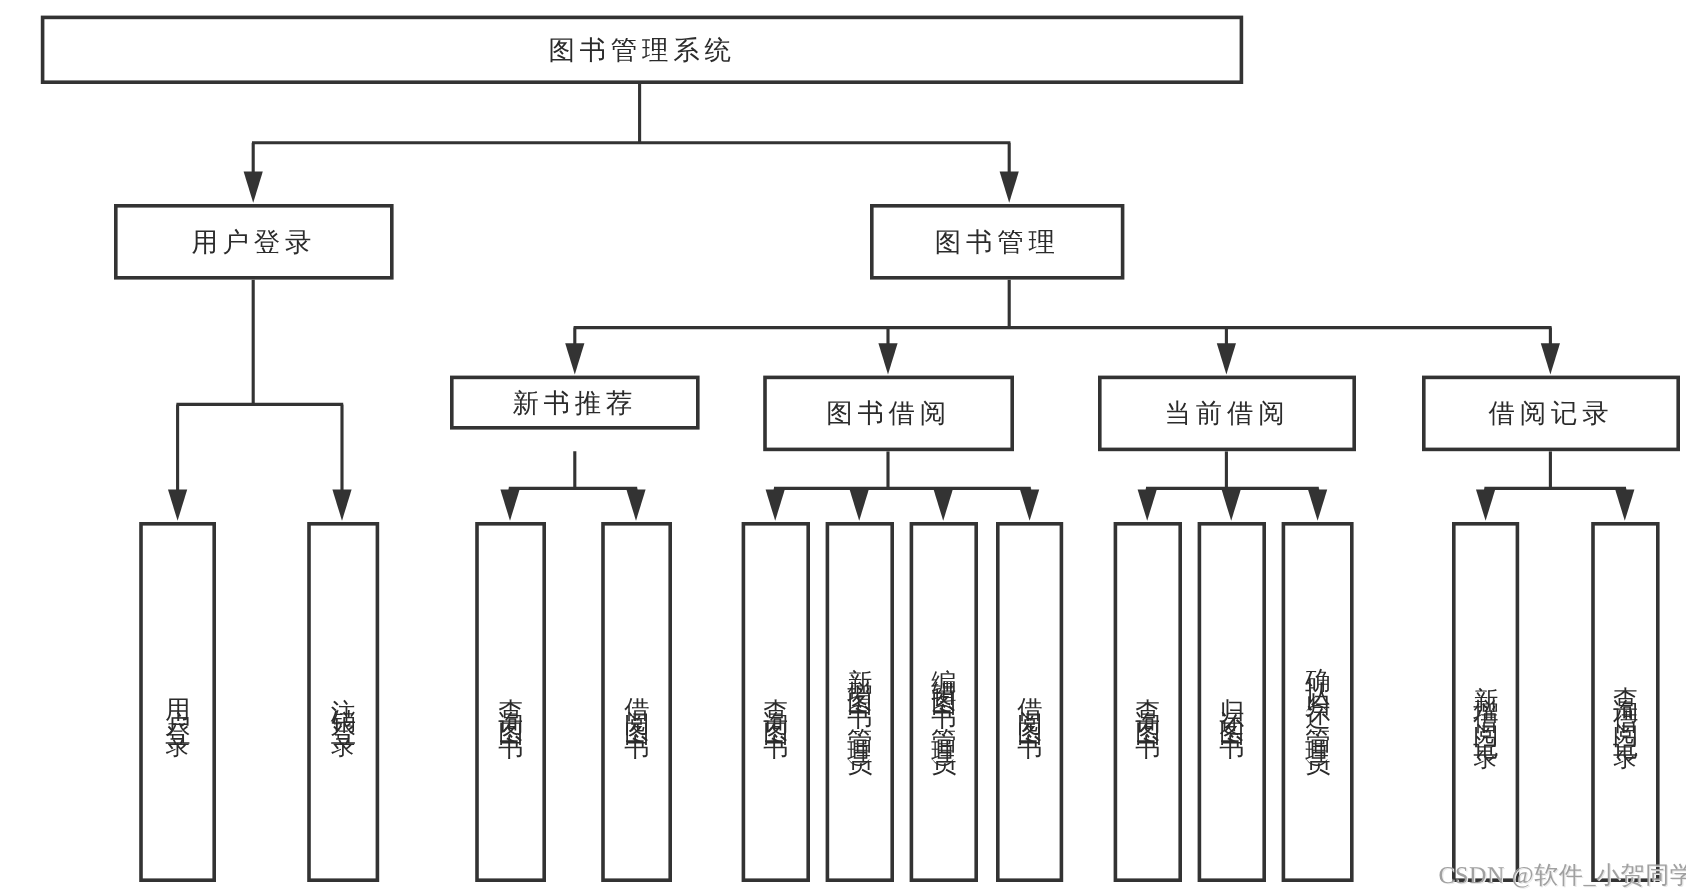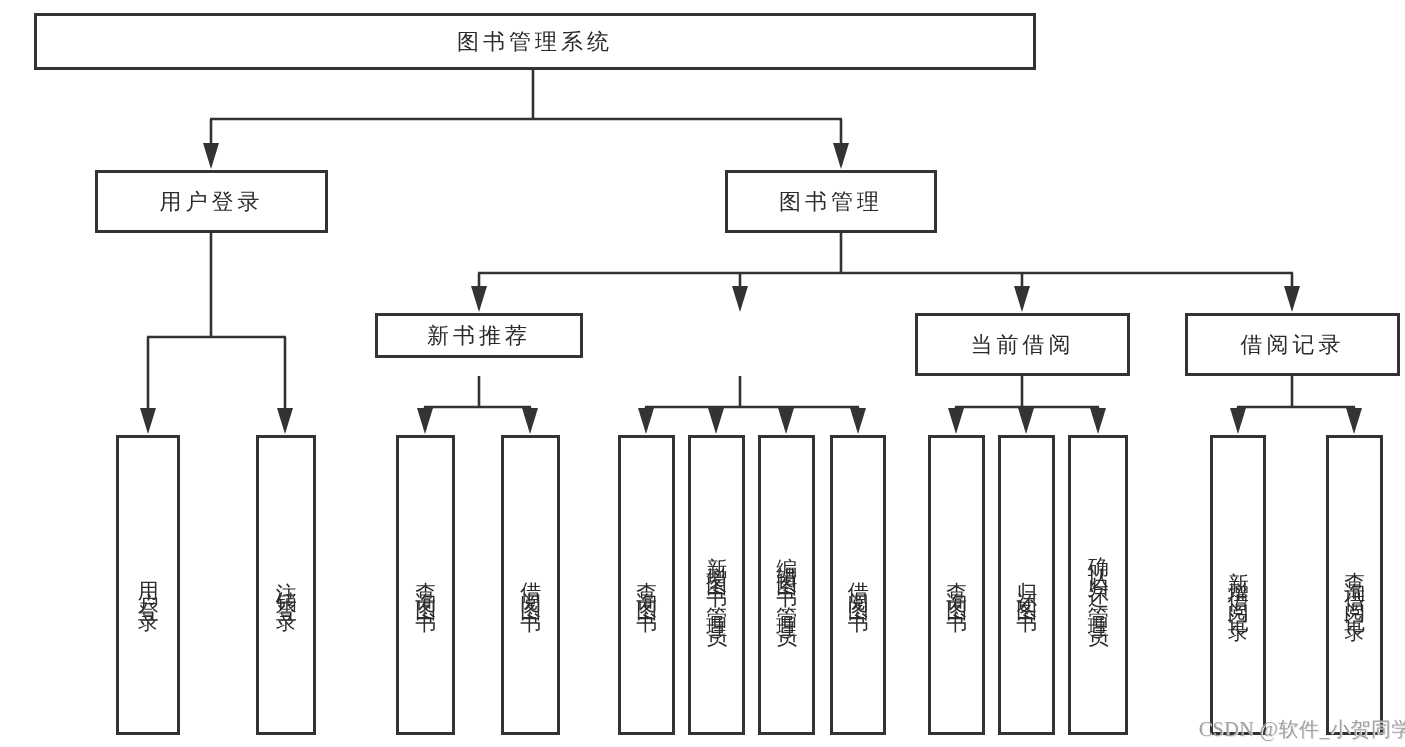--- a/index.html
+++ b/index.html
@@ -61,20 +61,21 @@
     <polygon points="1217,408 1233,408 1225,434"></polygon>
     <polygon points="1333,408 1349,408 1341,434"></polygon>
   </svg>
 
   <div class="box" style="left:21px;top:13px;width:1002px;height:57px">图书管理系统</div>
 
   <div class="box" style="left:82px;top:170px;width:233px;height:63px">用户登录</div>
   <div class="box" style="left:712px;top:170px;width:212px;height:63px">图书管理</div>
 
   <div class="box" style="left:362px;top:313px;width:208px;height:45px">新书推荐</div>
+  <div class="box" style="left:623px;top:313px;width:209px;height:63px">图书借阅</div>
   <div class="box" style="left:902px;top:313px;width:215px;height:63px">当前借阅</div>
   <div class="box" style="left:1172px;top:313px;width:215px;height:63px">借阅记录</div>
 
   <div class="box v" style="left:103px;top:435px;width:64px;height:300px">用户登录</div>
   <div class="box v" style="left:243px;top:435px;width:60px;height:300px">注销登录</div>
 
   <div class="box v" style="left:383px;top:435px;width:59px;height:300px">查询图书</div>
   <div class="box v" style="left:488px;top:435px;width:59px;height:300px">借阅图书</div>
 
   <div class="box v" style="left:605px;top:435px;width:57px;height:300px">查询图书</div>

